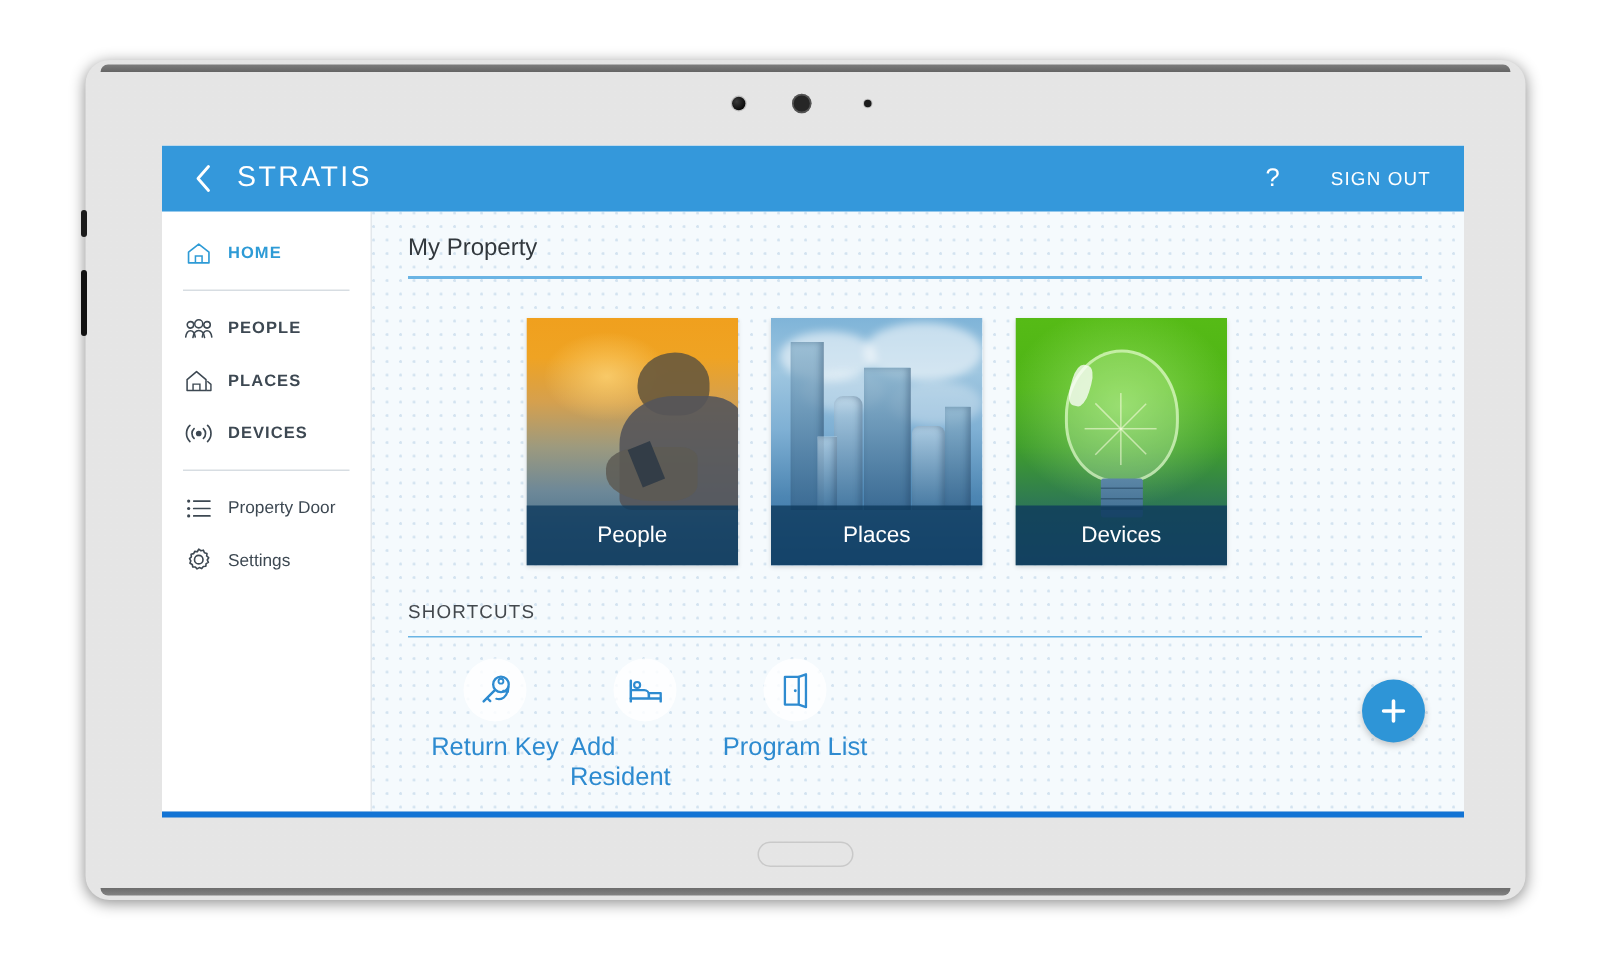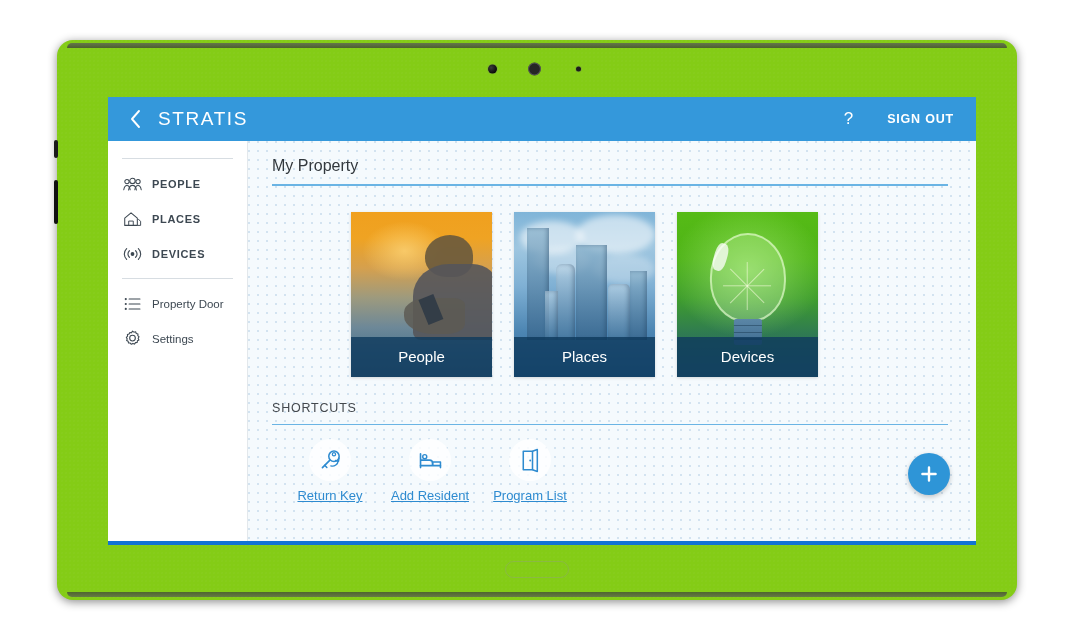--- a/index.html
+++ b/index.html
@@ -8,21 +8,21 @@
     background: #ffffff;
     font-family: "Liberation Sans", sans-serif;
     overflow: hidden;
   }
 
   
   #tablet-frame {
     position: absolute;
     left: 57px; top: 40px;
     width: 960px; height: 560px;
-    background: #84cc16;
+    background: #e5e5e5;
     border-radius: 16px;
     box-shadow: 0 2px 10px rgba(0,0,0,0.45);
   }
   #bezel-texture {
     position: absolute; inset: 0;
     border-radius: 16px;
     background-image:
       radial-gradient(circle at 1px 1px, rgba(255,255,255,0.055) 0.6px, transparent 0.8px);
     background-size: 4px 4px;
   }
@@ -112,21 +112,21 @@
     font-weight: 400;
   }
   #header-spacer { flex: 1; }
   #help-icon {
     color: #ffffff; font-size: 17px;
     margin-right: 34px; cursor: pointer;
     font-weight: 400;
   }
   #sign-out-button {
     color: #ffffff; font-size: 12.5px;
-    font-weight: bold; letter-spacing: 0.8px;
+    font-weight: normal; letter-spacing: 0.8px;
     cursor: pointer;
   }
 
   
   #app-body {
     display: flex;
     height: 400px;
   }
 
   
@@ -333,23 +333,22 @@
     display: flex; flex-direction: column; align-items: center;
     cursor: pointer;
   }
   .shortcut-icon-bg {
     width: 42px; height: 42px; border-radius: 50%;
     background: rgba(255,255,255,0.82);
     display: flex; align-items: center; justify-content: center;
   }
   .shortcut-label {
     margin-top: 7px;
-    font-size: 13px;
+    font-size: 17px;
     color: #2e8bd0;
-    text-decoration: underline;
   }
 
   #add-fab {
     position: absolute;
     right: 26px; bottom: 46px;
     width: 42px; height: 42px;
     border-radius: 50%;
     background: #2e95d7;
     box-shadow: 0 2px 5px rgba(0,0,0,0.22);
     display: flex; align-items: center; justify-content: center;
@@ -385,20 +384,29 @@
       <div id="app-title">STRATIS</div>
       <div id="header-spacer"></div>
       <div id="help-icon">?</div>
       <div id="sign-out-button">SIGN OUT</div>
     </div>
 
     <div id="app-body">
 
       <div id="sidebar">
 
+        <div class="nav-item primary active">
+          <span class="nav-icon">
+            <svg width="17" height="16" viewBox="0 0 20 18" fill="none">
+              <path d="M2 8 L10 1.6 L18 8 V16.4 H2 Z" stroke="#2e9bd6" stroke-width="1.3" stroke-linejoin="round"></path>
+              <path d="M7.4 16.4 V11 H12.6 V16.4" stroke="#2e9bd6" stroke-width="1.2"></path>
+            </svg>
+          </span>
+          <span class="nav-label">HOME</span>
+        </div>
 
         <div class="nav-divider"></div>
 
         <div class="nav-item primary">
           <span class="nav-icon">
             <svg width="19" height="14" viewBox="0 0 22 16" fill="none">
               <circle cx="4.6" cy="5.2" r="2.5" stroke="#3d4852" stroke-width="1.2"></circle>
               <circle cx="17.4" cy="5.2" r="2.5" stroke="#3d4852" stroke-width="1.2"></circle>
               <circle cx="11" cy="4.4" r="3.1" stroke="#3d4852" stroke-width="1.2"></circle>
               <path d="M0.9 14.6 C1.4 11 3 9.7 4.6 9.7 C6.2 9.7 7.8 11 8.3 14.6" stroke="#3d4852" stroke-width="1.2" stroke-linecap="round"></path>

